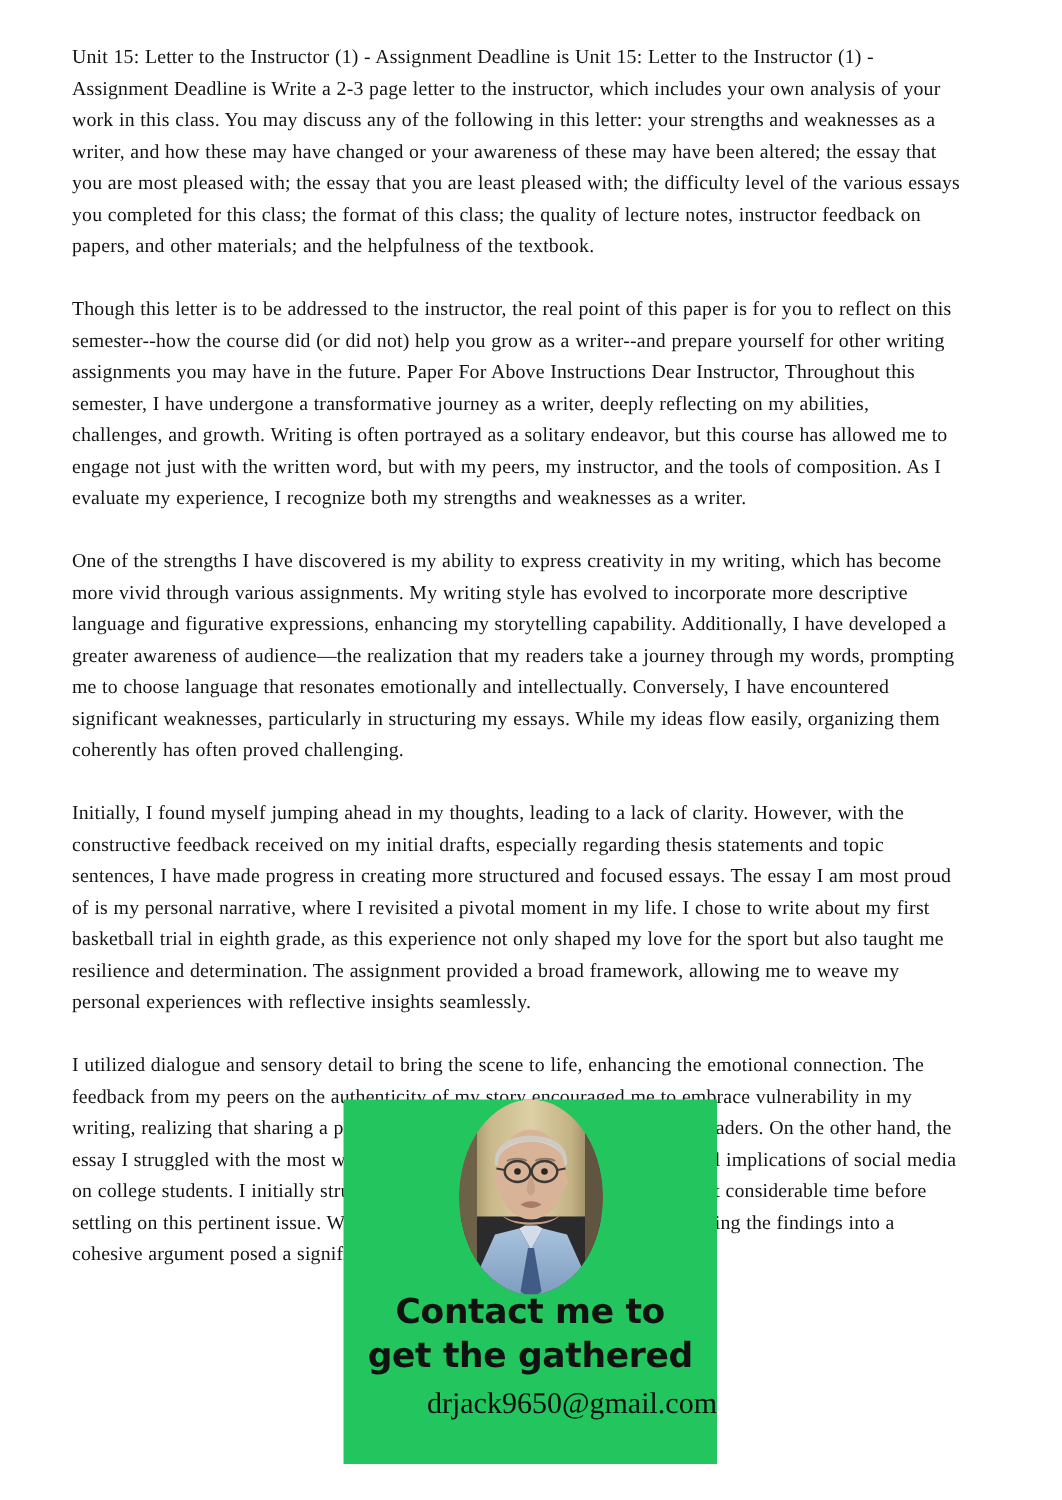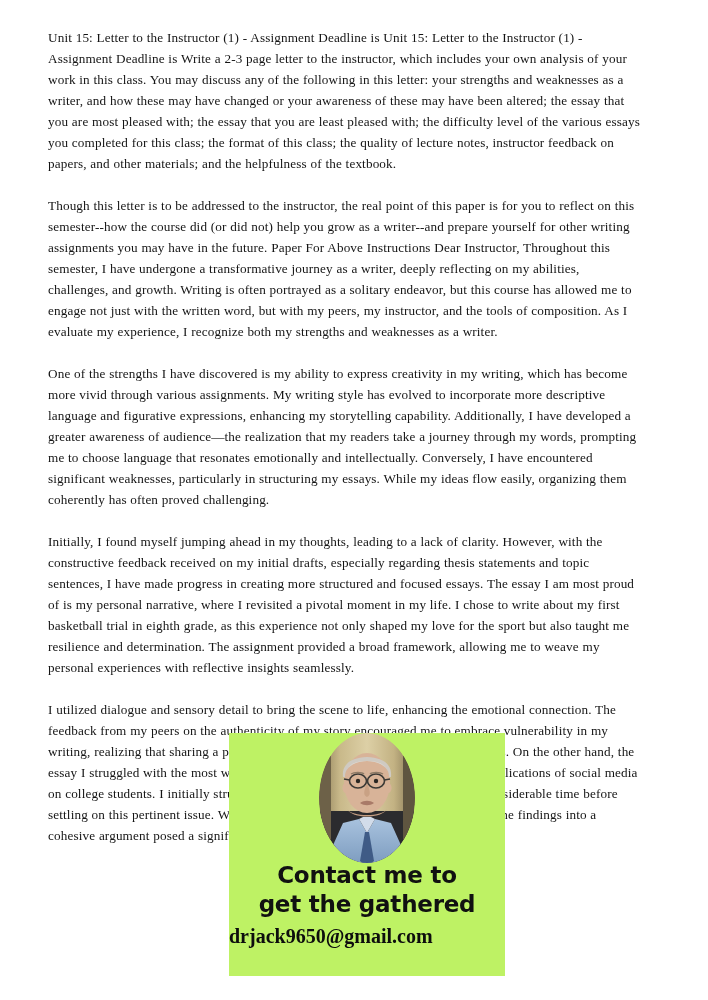--- a/index.html
+++ b/index.html
@@ -32,23 +32,22 @@
   }
   .para:last-child { margin-bottom: 0; }
 
   
   #promo-overlay {
     position: absolute;
     left: 229px;
     top: 733px;
     width: 249px;
     height: 243px;
-    background: #bef264;
+    background: #22c55e;
     overflow: hidden;
-    padding-left: 27px;
   }
   #promo-photo {
     position: absolute;
     left: 50%;
     transform: translateX(-50%);
     top: 0px;
     width: 96px;
     height: 130px;
     border-radius: 50% / 50%;
     overflow: hidden;
@@ -67,23 +66,23 @@
     font-size: 23px;
     line-height: 29px;
     color: #111111;
     letter-spacing: -0.01em;
   }
   #promo-email {
     position: absolute;
     left: 0;
     right: 0;
     top: 190px;
-    text-align: left;
+    text-align: right;
     font-family: "Liberation Serif", "DejaVu Serif", serif;
-    font-weight: bold;
+    font-weight: normal;
     font-size: 20px;
     line-height: 26px;
     color: #0d0d0d;
   }
 </style>
 </head>
 <body>
 
 <div id="page">
 

